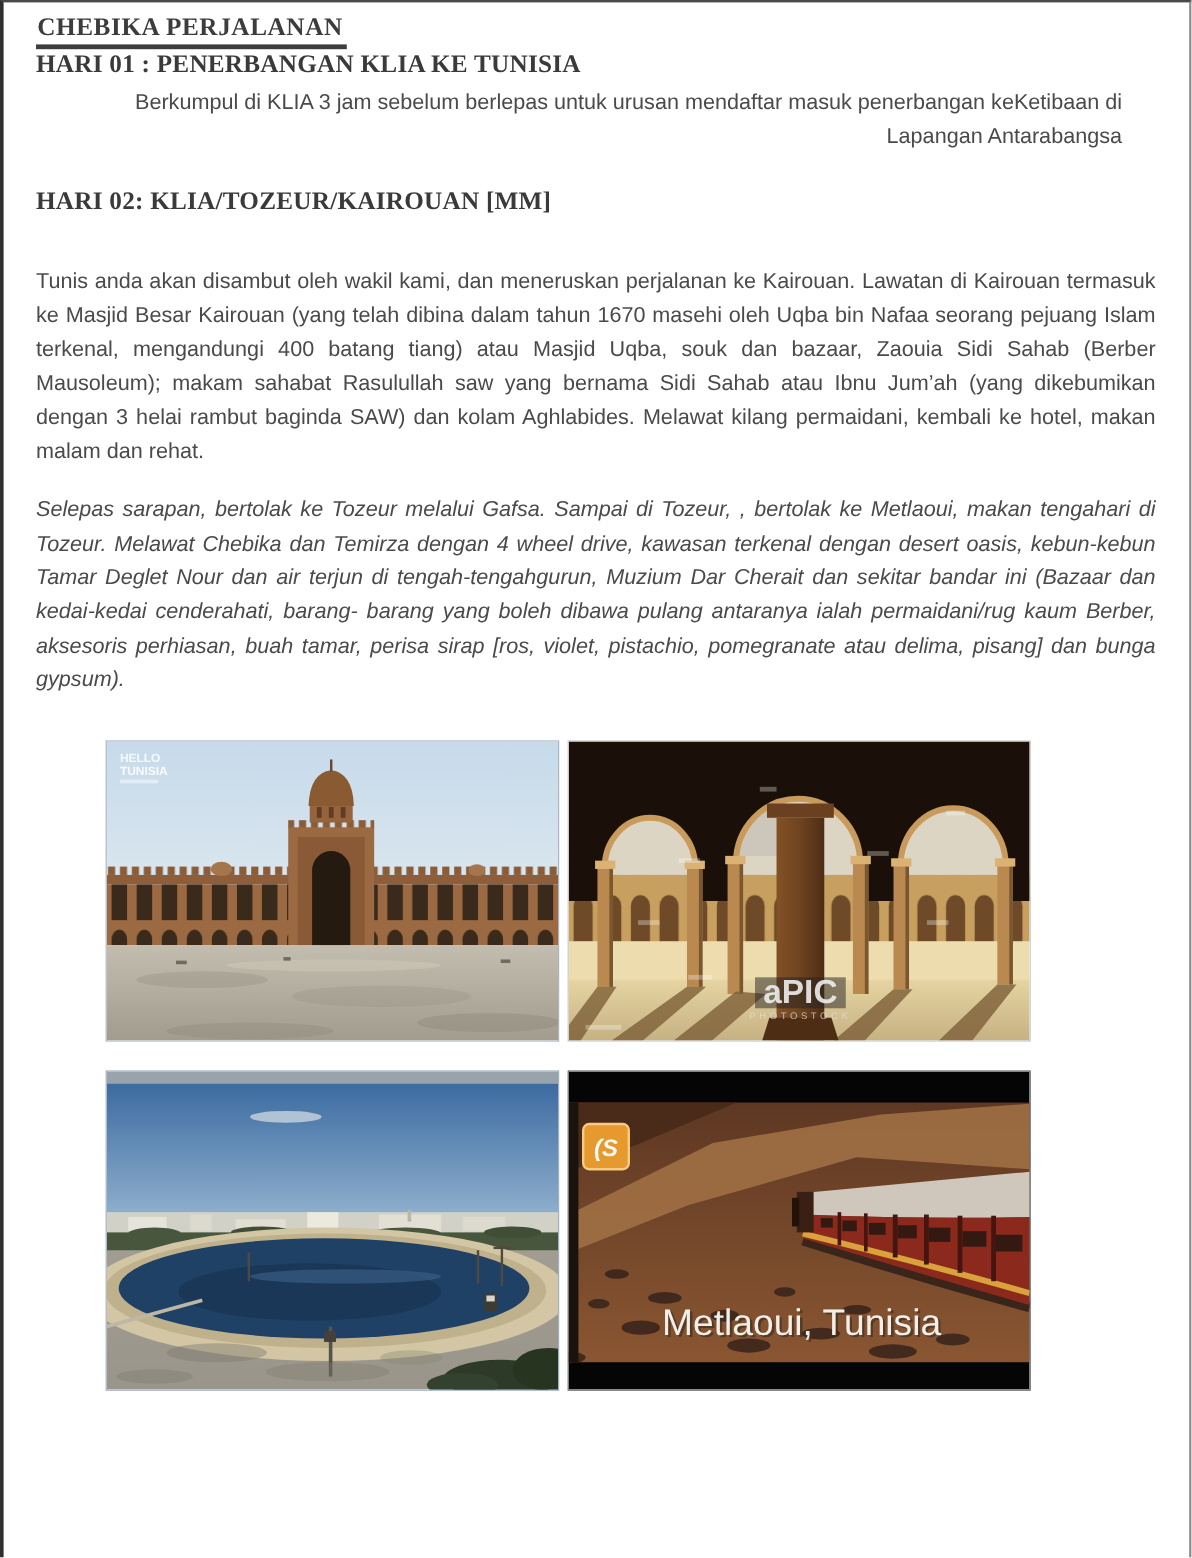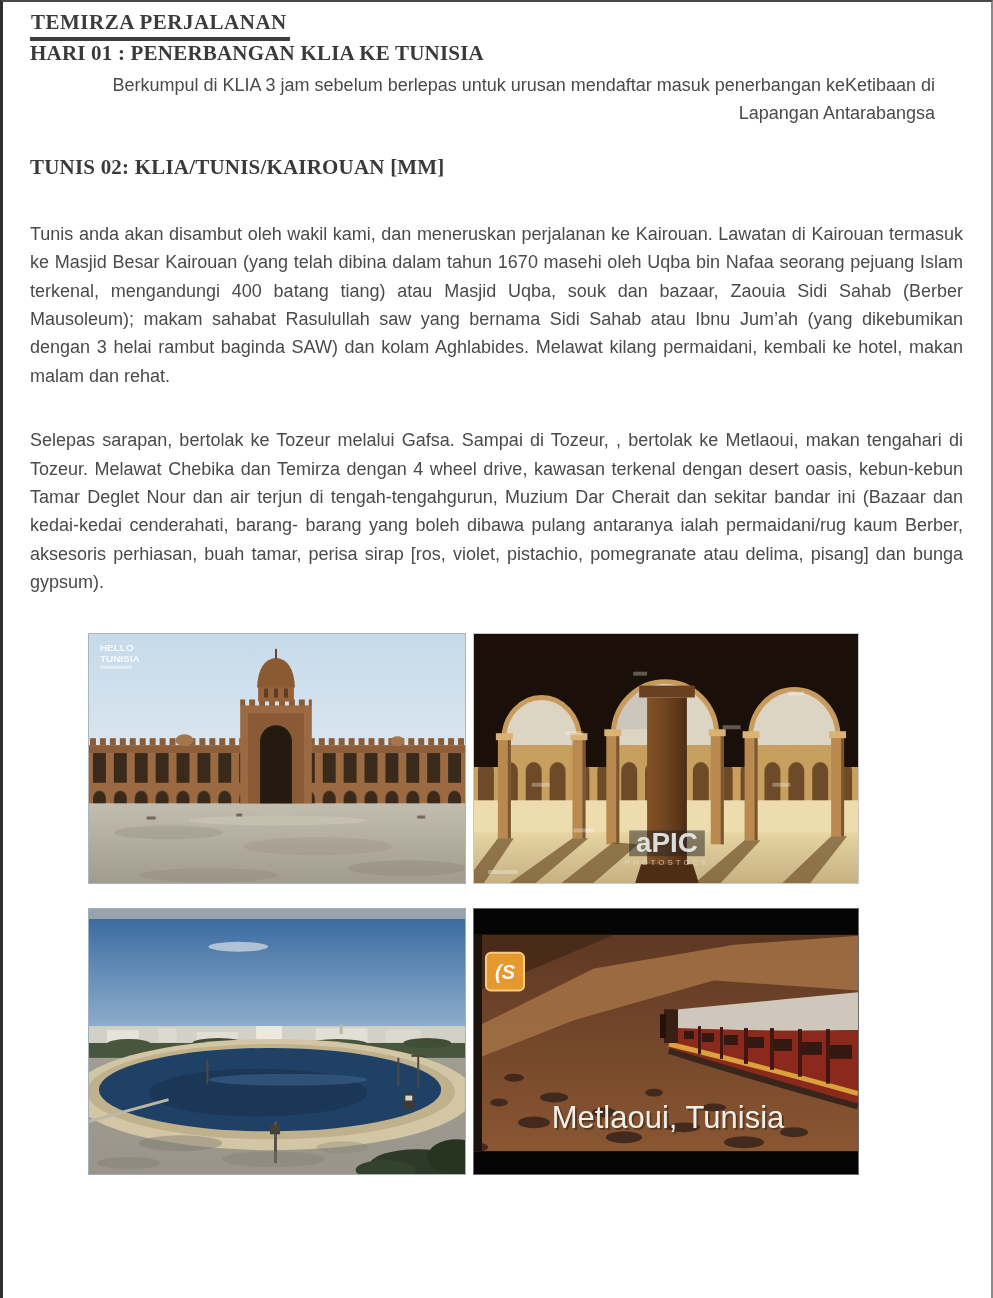--- a/index.html
+++ b/index.html
@@ -39,50 +39,50 @@
     line-height:28.4px;
     color:#4a4a4a;
     margin:0;
     text-align:right;
   }
   .s1 h2{}
   .s1 p{margin-top:5px;max-width:905px;}
   .s2 h2{margin-top:27px;}
   .s2 p{margin-top:40px;text-align:justify;}
   .s3 h2{margin-top:53px;}
-  .s3 p{margin-top:36px;text-align:justify;}
+  .s3 p{margin-top:20px;text-align:justify;font-style:italic;}
   .photo-grid{
     margin:36px 0 0 58px;
     display:grid;
     grid-template-columns:378px 386px;
     grid-template-rows:251px 267px;
     column-gap:7px;
     row-gap:24px;
   }
   figure{margin:0;padding:0;line-height:0;}
   figure svg{display:block;width:100%;height:100%;}
   .ph1{border:1px solid #a9b5c1;}
   .ph2{border:1px solid #c9c9c9;}
   .ph3{border:1px solid #9fb0bf;}
   .ph4{border:1px solid #6b6b6b;}
 </style>
 </head>
 <body>
 
 <div class="page">
 
-  <h1 class="title">TEMIRZA PERJALANAN</h1>
+  <h1 class="title">CHEBIKA PERJALANAN</h1>
 
   <section class="s1">
     <h2>HARI 01 : PENERBANGAN KLIA KE TUNISIA</h2>
     <p>Berkumpul di KLIA 3 jam sebelum berlepas untuk urusan mendaftar masuk penerbangan keKetibaan di Lapangan Antarabangsa</p>
   </section>
 
   <section class="s2">
-    <h2>TUNIS 02: KLIA/TUNIS/KAIROUAN [MM]</h2>
+    <h2>HARI 02: KLIA/TOZEUR/KAIROUAN [MM]</h2>
     <p>Tunis anda akan disambut oleh wakil kami, dan meneruskan perjalanan ke Kairouan. Lawatan di Kairouan termasuk ke Masjid Besar Kairouan (yang telah dibina dalam tahun 1670 masehi oleh Uqba bin Nafaa seorang pejuang Islam terkenal, mengandungi 400 batang tiang) atau Masjid Uqba, souk dan bazaar, Zaouia Sidi Sahab (Berber Mausoleum); makam sahabat Rasulullah saw yang bernama Sidi Sahab atau Ibnu Jum’ah (yang dikebumikan dengan 3 helai rambut baginda SAW) dan kolam Aghlabides. Melawat kilang permaidani, kembali ke hotel, makan malam dan rehat.</p>
   </section>
 
   <section class="s3">
     <p>Selepas sarapan, bertolak ke Tozeur melalui Gafsa. Sampai di Tozeur, , bertolak ke Metlaoui, makan tengahari di Tozeur. Melawat Chebika dan Temirza dengan 4 wheel drive, kawasan terkenal dengan desert oasis, kebun-kebun Tamar Deglet Nour dan air terjun di tengah-tengahgurun, Muzium Dar Cherait dan sekitar bandar ini (Bazaar dan kedai-kedai cenderahati, barang- barang yang boleh dibawa pulang antaranya ialah permaidani/rug kaum Berber, aksesoris perhiasan, buah tamar, perisa sirap [ros, violet, pistachio, pomegranate atau delima, pisang] dan bunga gypsum).</p>
   </section>
 
   <div class="photo-grid">
 
     <figure class="ph1">

